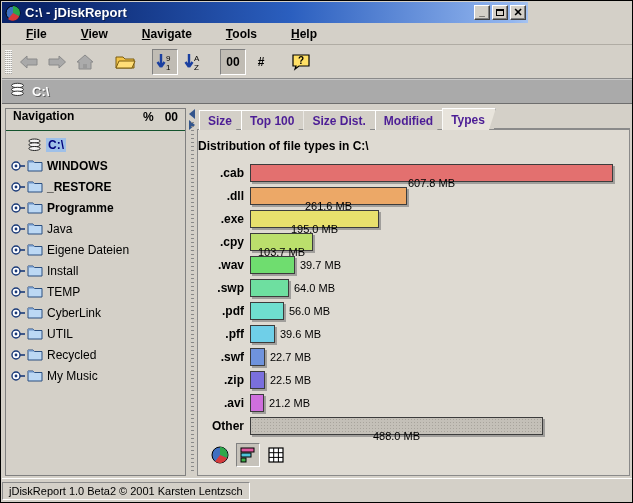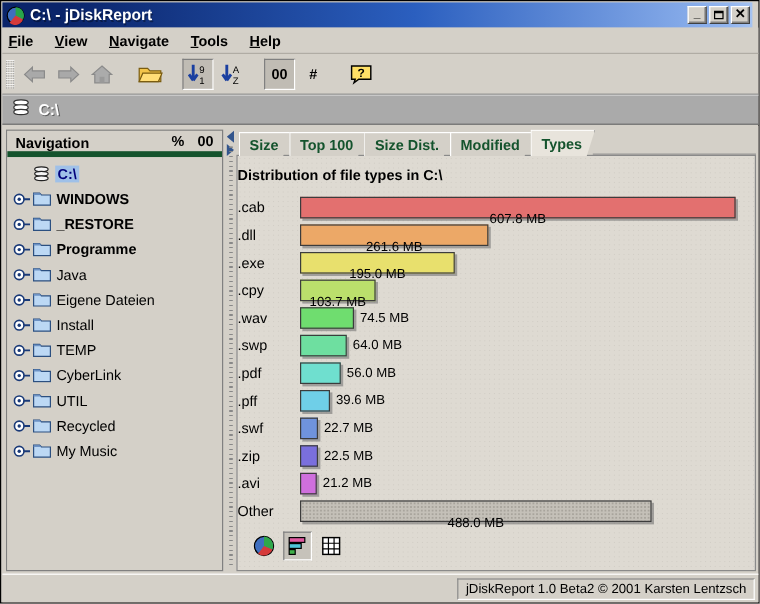--- a/index.html
+++ b/index.html
@@ -15,21 +15,21 @@
     width: 633px; height: 503px;
     box-sizing: border-box;
     background: #d4d0c8;
     border: 1px solid #000;
     overflow: hidden;
   }
 
   
   .titlebar {
     position: absolute; left: 1px; top: 1px;
-    width: 625px; height: 21px;
+    width: 526px; height: 21px;
     background: linear-gradient(to right, #0a246a 0%, #0a246a 8%, #2b5fbf 55%, #93b6ef 97%, #a6c3f0 100%);
     display: flex; align-items: center;
     box-sizing: border-box;
     padding: 0 2px 0 3px;
   }
   .title-icon {
     width: 16px; height: 16px;
     flex: 0 0 auto;
     margin-right: 4px;
     position: relative;
@@ -71,23 +71,24 @@
     border-top-width: 2px;
     box-sizing: border-box;
   }
 
   
   .menubar {
     position: absolute; left: 1px; top: 22px;
     width: 631px; height: 22px;
     background: #d4d0c8;
     display: flex; align-items: center;
-    padding-left: 2px;
+    padding-left: 21px;
     box-sizing: border-box;
     border-bottom: 1px solid #b0aca4;
+    gap: 16px;
   }
   .menu-item {
     font-size: 12px; color: #000;
     font-weight: bold;
     padding: 2px 9px 2px 3px;
     margin-right: 6px;
     white-space: nowrap;
     cursor: default;
   }
   .menu-item u { text-decoration: underline; }
@@ -160,22 +161,22 @@
     position: absolute; left: 3px; top: 3px;
     width: 181px; height: 368px;
     background: #d4d0c8;
     border: 1px solid #808080;
     box-sizing: border-box;
     overflow: hidden;
   }
   .nav-header {
     height: 22px;
     background: #d4d0c8;
-    border-bottom: 5px solid #14532d;
-    display: flex; align-items: flex-end;
+    border-bottom: 1px solid #14532d;
+    display: flex; align-items: flex-start;
     padding: 0 2px 0 7px;
     box-sizing: border-box;
   }
   .nav-title {
     font-size: 12px; font-weight: bold; color: #000;
     flex: 1 1 auto;
   }
   .nav-hbtn {
     font-size: 12px; font-weight: bold; color: #000;
     padding: 1px 5px;
@@ -252,21 +253,21 @@
     height: 22px;
     display: flex; align-items: flex-end;
     padding-left: 2px;
     box-sizing: border-box;
   }
   .tab {
     position: relative;
     height: 20px;
     padding: 0 10px 0 8px;
     display: flex; align-items: center;
-    font-size: 12px; font-weight: bold; color: #14532d;
+    font-size: 12px; font-weight: bold; color: #4c1d95;
     background: #d4d0c8;
     border-top: 1px solid #ffffff;
     border-left: 1px solid #ffffff;
     border-right: 1px solid #8a8a8a;
     margin-right: -2px;
     box-sizing: border-box;
     white-space: nowrap;
     clip-path: polygon(0 0, 100% 0, calc(100% - 7px) 100%, 0 100%);
     z-index: 1;
   }
@@ -302,26 +303,27 @@
   .bars {
     position: relative;
     margin-top: 8px;
   }
   .bar-row {
     display: flex; align-items: center;
     height: 23px;
   }
   .bar-label {
     width: 52px;
-    text-align: left;
+    text-align: right;
     font-size: 12px; color: #000;
     padding-right: 6px;
     box-sizing: border-box;
     flex: 0 0 auto;
     white-space: nowrap;
+    font-weight: bold;
   }
   .bar-wrap {
     position: relative;
     flex: 1 1 auto;
     height: 23px;
     display: flex; align-items: center;
   }
   .bar {
     height: 18px;
     box-sizing: border-box;
@@ -362,21 +364,21 @@
     border-bottom: 1px solid #ffffff;
     background: #c6c2ba;
   }
 
   
   .statusbar {
     position: absolute; left: 1px; top: 477px;
     width: 631px; height: 24px;
     background: #d4d0c8;
     border-top: 1px solid #ffffff;
-    display: flex; align-items: center; justify-content: flex-end;
+    display: flex; align-items: center; justify-content: flex-start;
     box-sizing: border-box;
   }
   .status-field {
     height: 18px;
     margin-right: 4px;
     padding: 0 6px;
     display: flex; align-items: center;
     font-size: 11px; color: #000;
     border-top: 1px solid #8a8a8a;
     border-left: 1px solid #8a8a8a;
@@ -753,21 +755,21 @@
               <div class="bar-wrap">
                 <div class="bar" style="width: 63px; background: rgb(187, 223, 108);">
                   <span class="inside">103.7 MB</span>
                 </div>
               </div>
             </div>
             <div class="bar-row">
               <span class="bar-label">.wav</span>
               <div class="bar-wrap">
                 <div class="bar" style="width: 45px; background: rgb(111, 221, 111);"></div>
-                <span class="bar-outside">74.5 MB</span>
+                <span class="bar-outside">39.7 MB</span>
               </div>
             </div>
             <div class="bar-row">
               <span class="bar-label">.swp</span>
               <div class="bar-wrap">
                 <div class="bar" style="width: 39px; background: rgb(110, 223, 160);"></div>
                 <span class="bar-outside">64.0 MB</span>
               </div>
             </div>
             <div class="bar-row">

